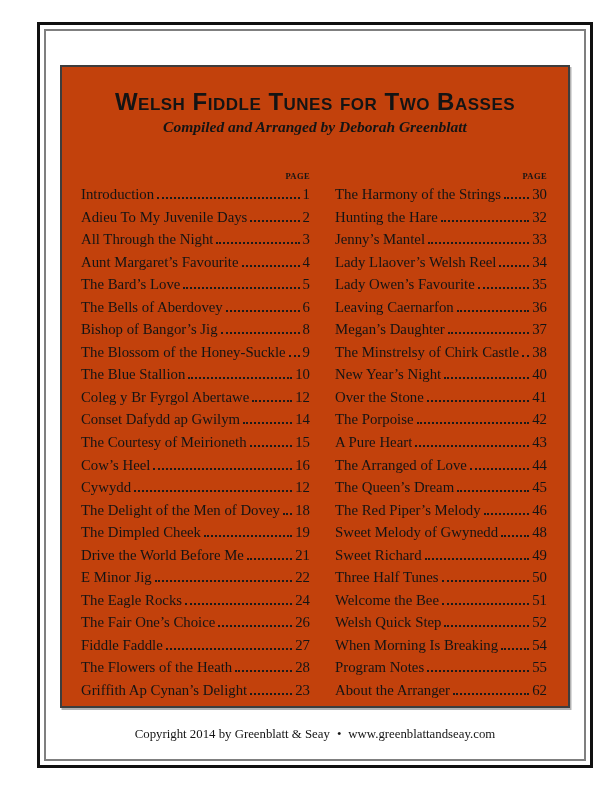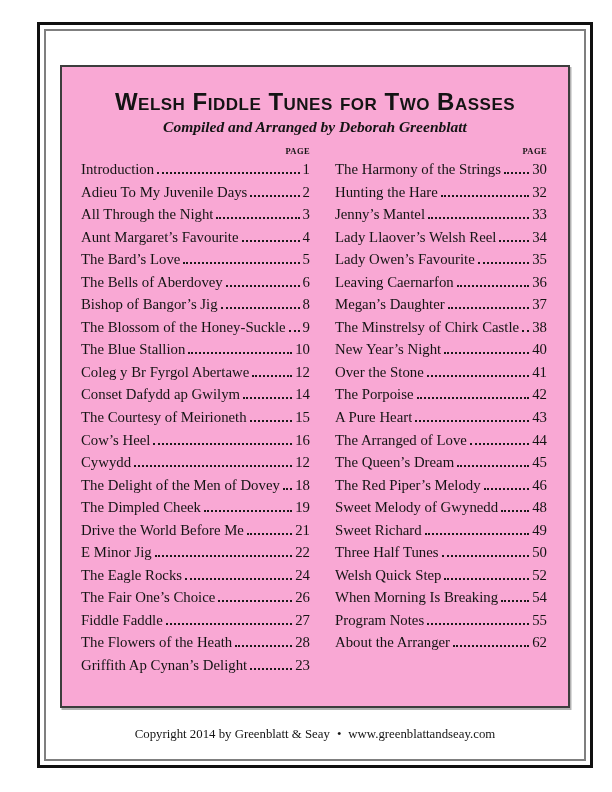--- a/index.html
+++ b/index.html
@@ -13,37 +13,37 @@
     position:absolute;left:37px;top:22px;width:550px;height:740px;
     border:3px solid #101010;
     box-shadow:inset 0 0 0 4px #ffffff, inset 0 0 0 6px #7f7f7f;
     background:#ffffff;
   }
   
   .content-box{
     position:absolute;left:20px;top:40px;width:506px;height:639px;
     border:2px solid #3d3d3d;
     box-shadow:1.5px 2px 0 rgba(0,0,0,0.30);
-    background:#f9a8d4;
+    background:#c2410c;
     overflow:hidden;
   }
   .title{
     margin:22px 6px 0 6px;text-align:center;
     font-family:"Liberation Sans",sans-serif;
     font-weight:bold;font-variant:small-caps;
     font-size:24px;line-height:1.1;letter-spacing:0.5px;color:#141414;
   }
   .subtitle{
     margin-top:3px;text-align:center;
     font-style:italic;font-weight:bold;
     font-size:15.5px;line-height:1.2;color:#141414;
   }
   .toc{
     display:flex;justify-content:space-between;
-    padding:0 21px 0 19px;margin-top:8px;
+    padding:0 21px 0 19px;margin-top:33px;
   }
   .col-left{width:229px}
   .col-right{width:212px}
   .page-hdr{
     text-align:right;font-weight:bold;
     font-size:8.5px;letter-spacing:0.4px;height:13px;line-height:13px;
     color:#141414;
   }
   .toc-row{
     display:flex;align-items:baseline;
@@ -321,20 +321,25 @@
               <span class="leader"></span>
               <span class="toc-page">49</span>
             </div>
 
             <div class="toc-row">
               <span class="toc-title">Three Half Tunes</span>
               <span class="leader"></span>
               <span class="toc-page">50</span>
             </div>
 
+            <div class="toc-row">
+              <span class="toc-title">Welcome the Bee</span>
+              <span class="leader"></span>
+              <span class="toc-page">51</span>
+            </div>
 
             <div class="toc-row">
               <span class="toc-title">Welsh Quick Step</span>
               <span class="leader"></span>
               <span class="toc-page">52</span>
             </div>
 
             <div class="toc-row">
               <span class="toc-title">When Morning Is Breaking</span>
               <span class="leader"></span>

